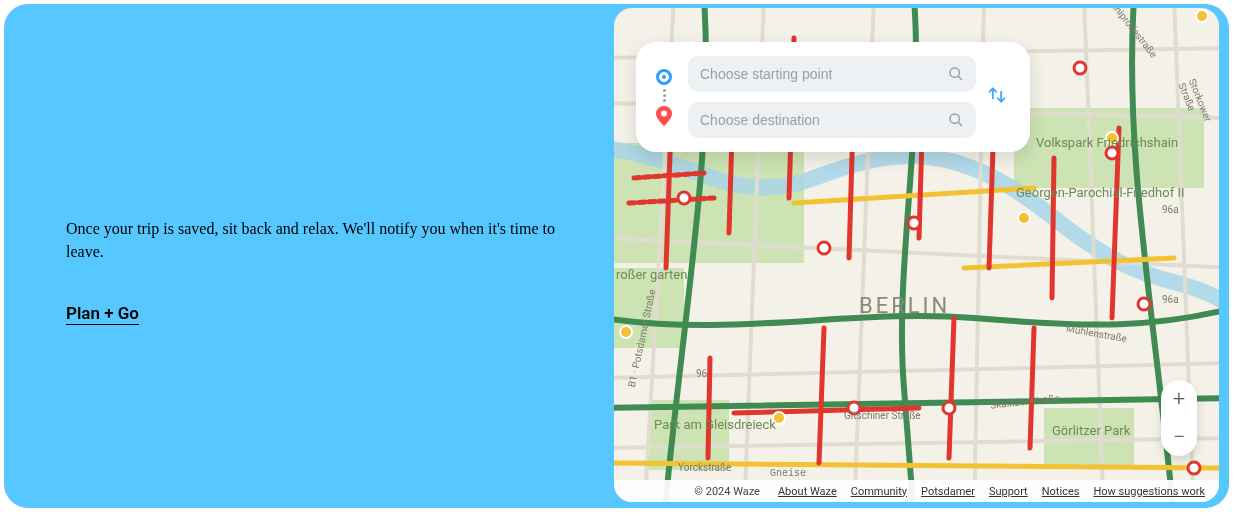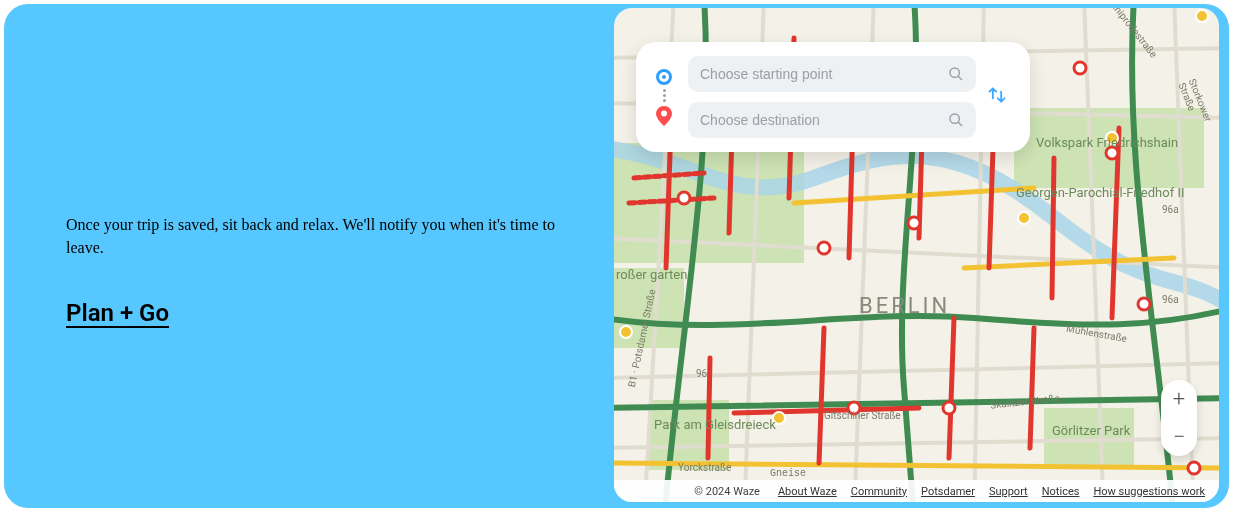--- a/index.html
+++ b/index.html
@@ -11,21 +11,21 @@
   .left-pane {
     width: 610px; padding: 60px 34px 60px 62px; display: flex; flex-direction: column; justify-content: center;
   }
   .heading {
     font-size: 48px; font-weight: 700; line-height: 1.12; color: #000; letter-spacing: -0.5px;
   }
   .subheading {
     margin-top: 28px; font-size: 16px; line-height: 1.45; color: #000; max-width: 510px; font-family: Liberation Serif, serif;
   }
   .plan-link {
-    margin-top: 40px; font-size: 24px; font-weight: 600; color: #000; text-decoration: underline; text-underline-offset: 5px; width: fit-content; cursor: pointer;
+    margin-top: 40px; font-size: 17px; font-weight: 600; color: #000; text-decoration: underline; text-underline-offset: 5px; width: fit-content; cursor: pointer;
   }
   .right-pane {
     position: relative; width: 605px; height: 494px; margin: 4px 4px 4px 0; border-radius: 18px; overflow: hidden;
     background: #f4f1e8;
   }
   
   .map-canvas { position: absolute; inset: 0; }
   .map-canvas svg { width: 100%; height: 100%; }
   .city-label {
     position: absolute; left: 245px; top: 285px; font-size: 22px; font-weight: 400; letter-spacing: 3px; color: #8a8a7a;
@@ -171,21 +171,21 @@
 garten</div>
     <div class="park-label" style="left:438px; top:416px;">Görlitzer
 Park</div>
 
     <div class="road-label" style="left:486px; top:16px; transform:rotate(52deg);">Kniprodestraße</div>
     <div class="road-label" style="left:558px; top:84px; transform:rotate(68deg);">Storkower Straße</div>
     <div class="road-label" style="left:548px; top:196px;">96a</div>
     <div class="road-label" style="left:548px; top:286px;">96a</div>
     <div class="road-label" style="left:452px; top:320px; transform:rotate(10deg);">Mühlenstraße</div>
     <div class="road-label" style="left:376px; top:388px; transform:rotate(-6deg);">Skalitzer Straße</div>
-    <div class="road-label" style="left:210px; top:402px;">Gitschiner Straße</div>
+    <div class="road-label" style="left:210px; top:402px;padding-left:20px;">Gitschiner Straße</div>
     <div class="road-label" style="left:64px; top:454px;">Yorckstraße</div>
     <div class="road-label" style="left:156px; top:460px;font-family:Liberation Mono, monospace;">Gneise</div>
     <div class="road-label" style="left:12px; top:378px; transform:rotate(-78deg); transform-origin:left top;">B1 · Potsdamer Straße</div>
     <div class="road-label" style="left:82px; top:360px;">96</div>
 
     <div class="search-panel">
       <div class="search-icons-col">
         <span class="start-dot"></span>
         <div class="dots-col">
             <span></span>

